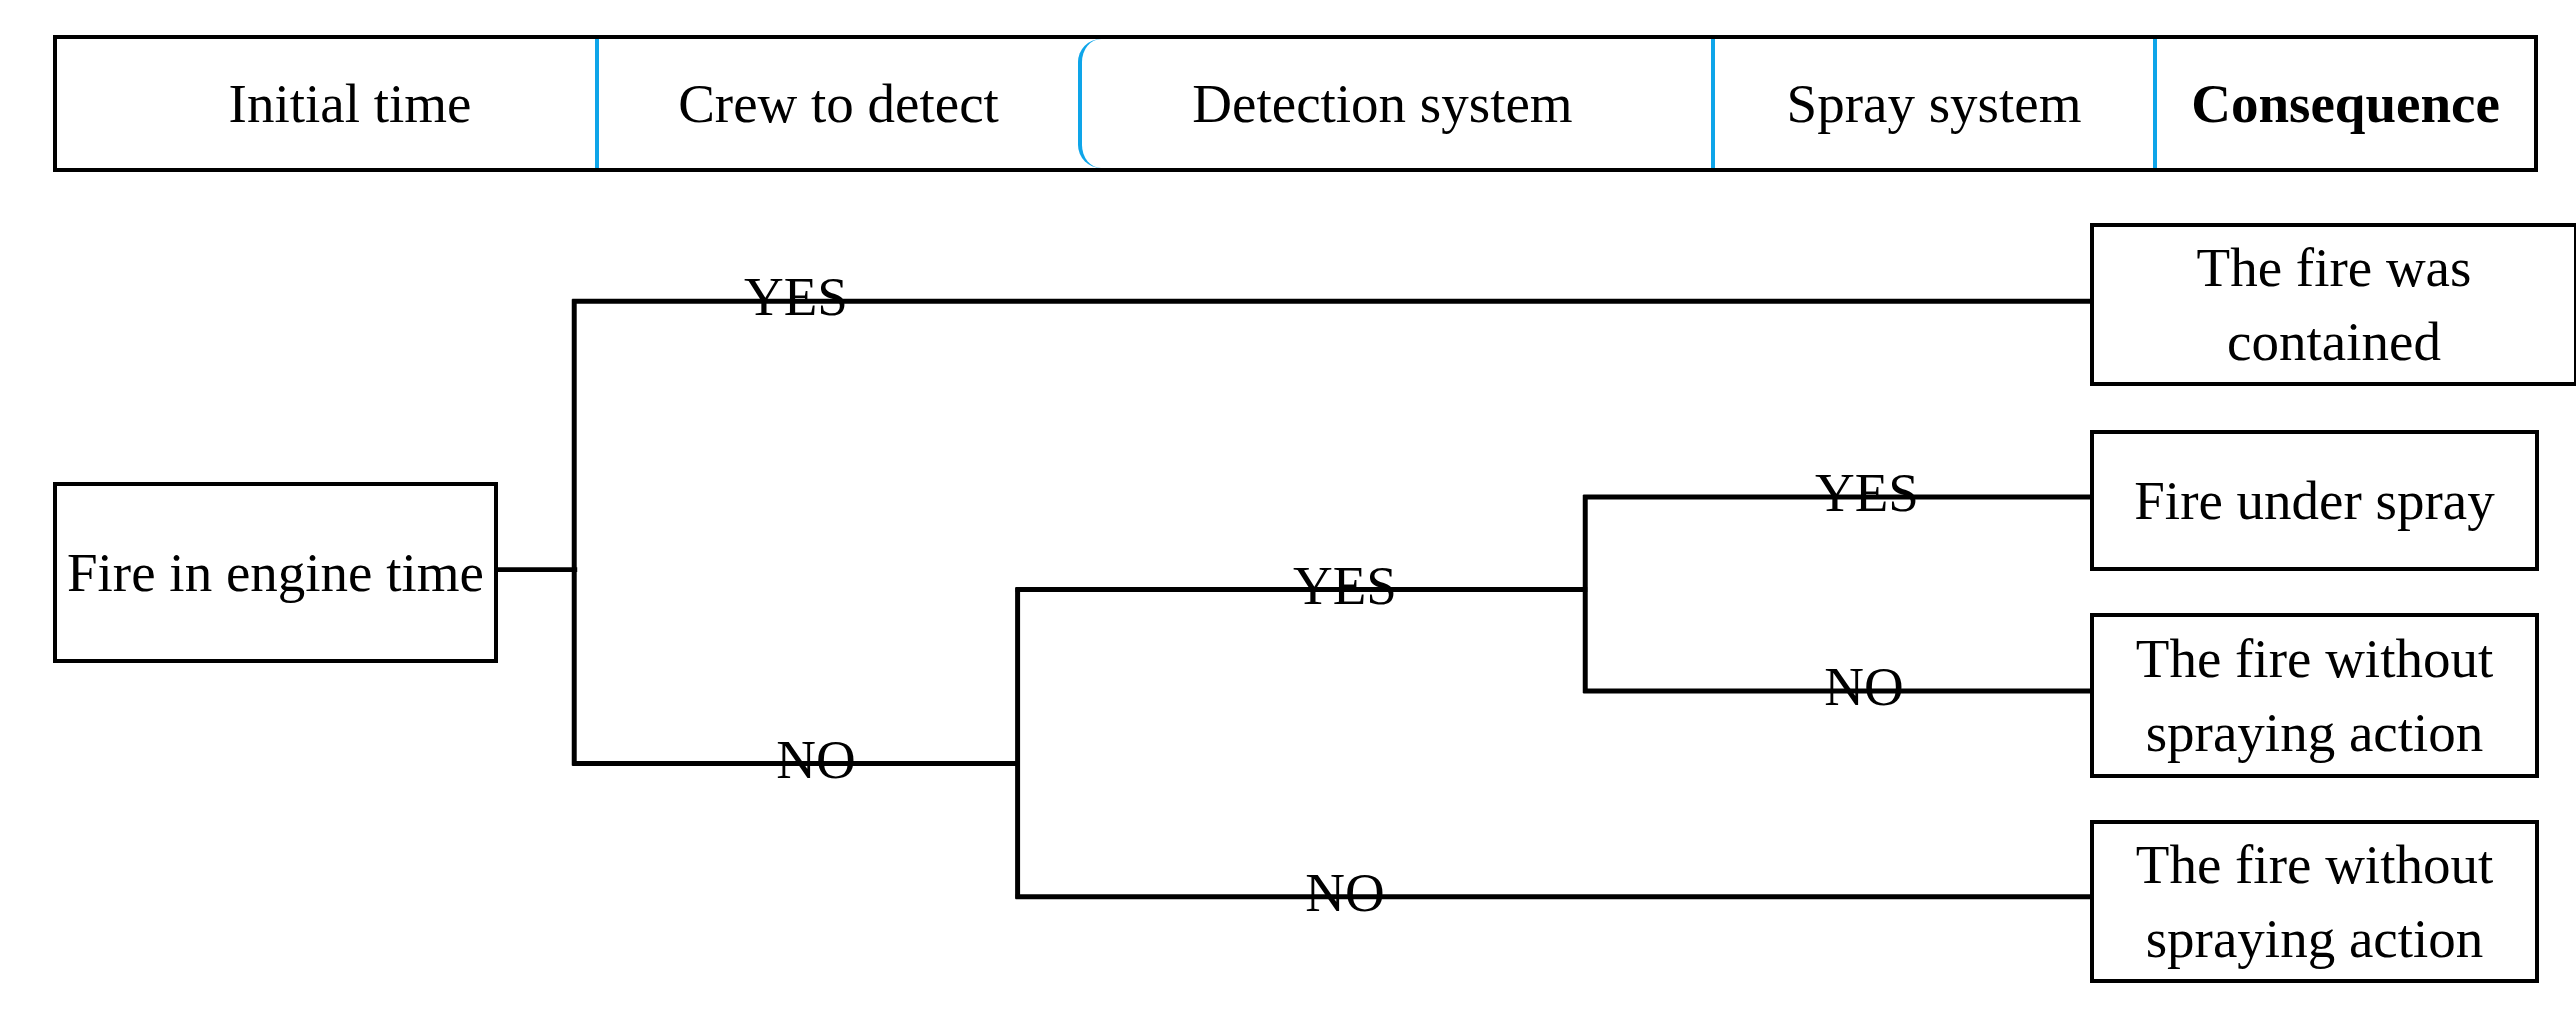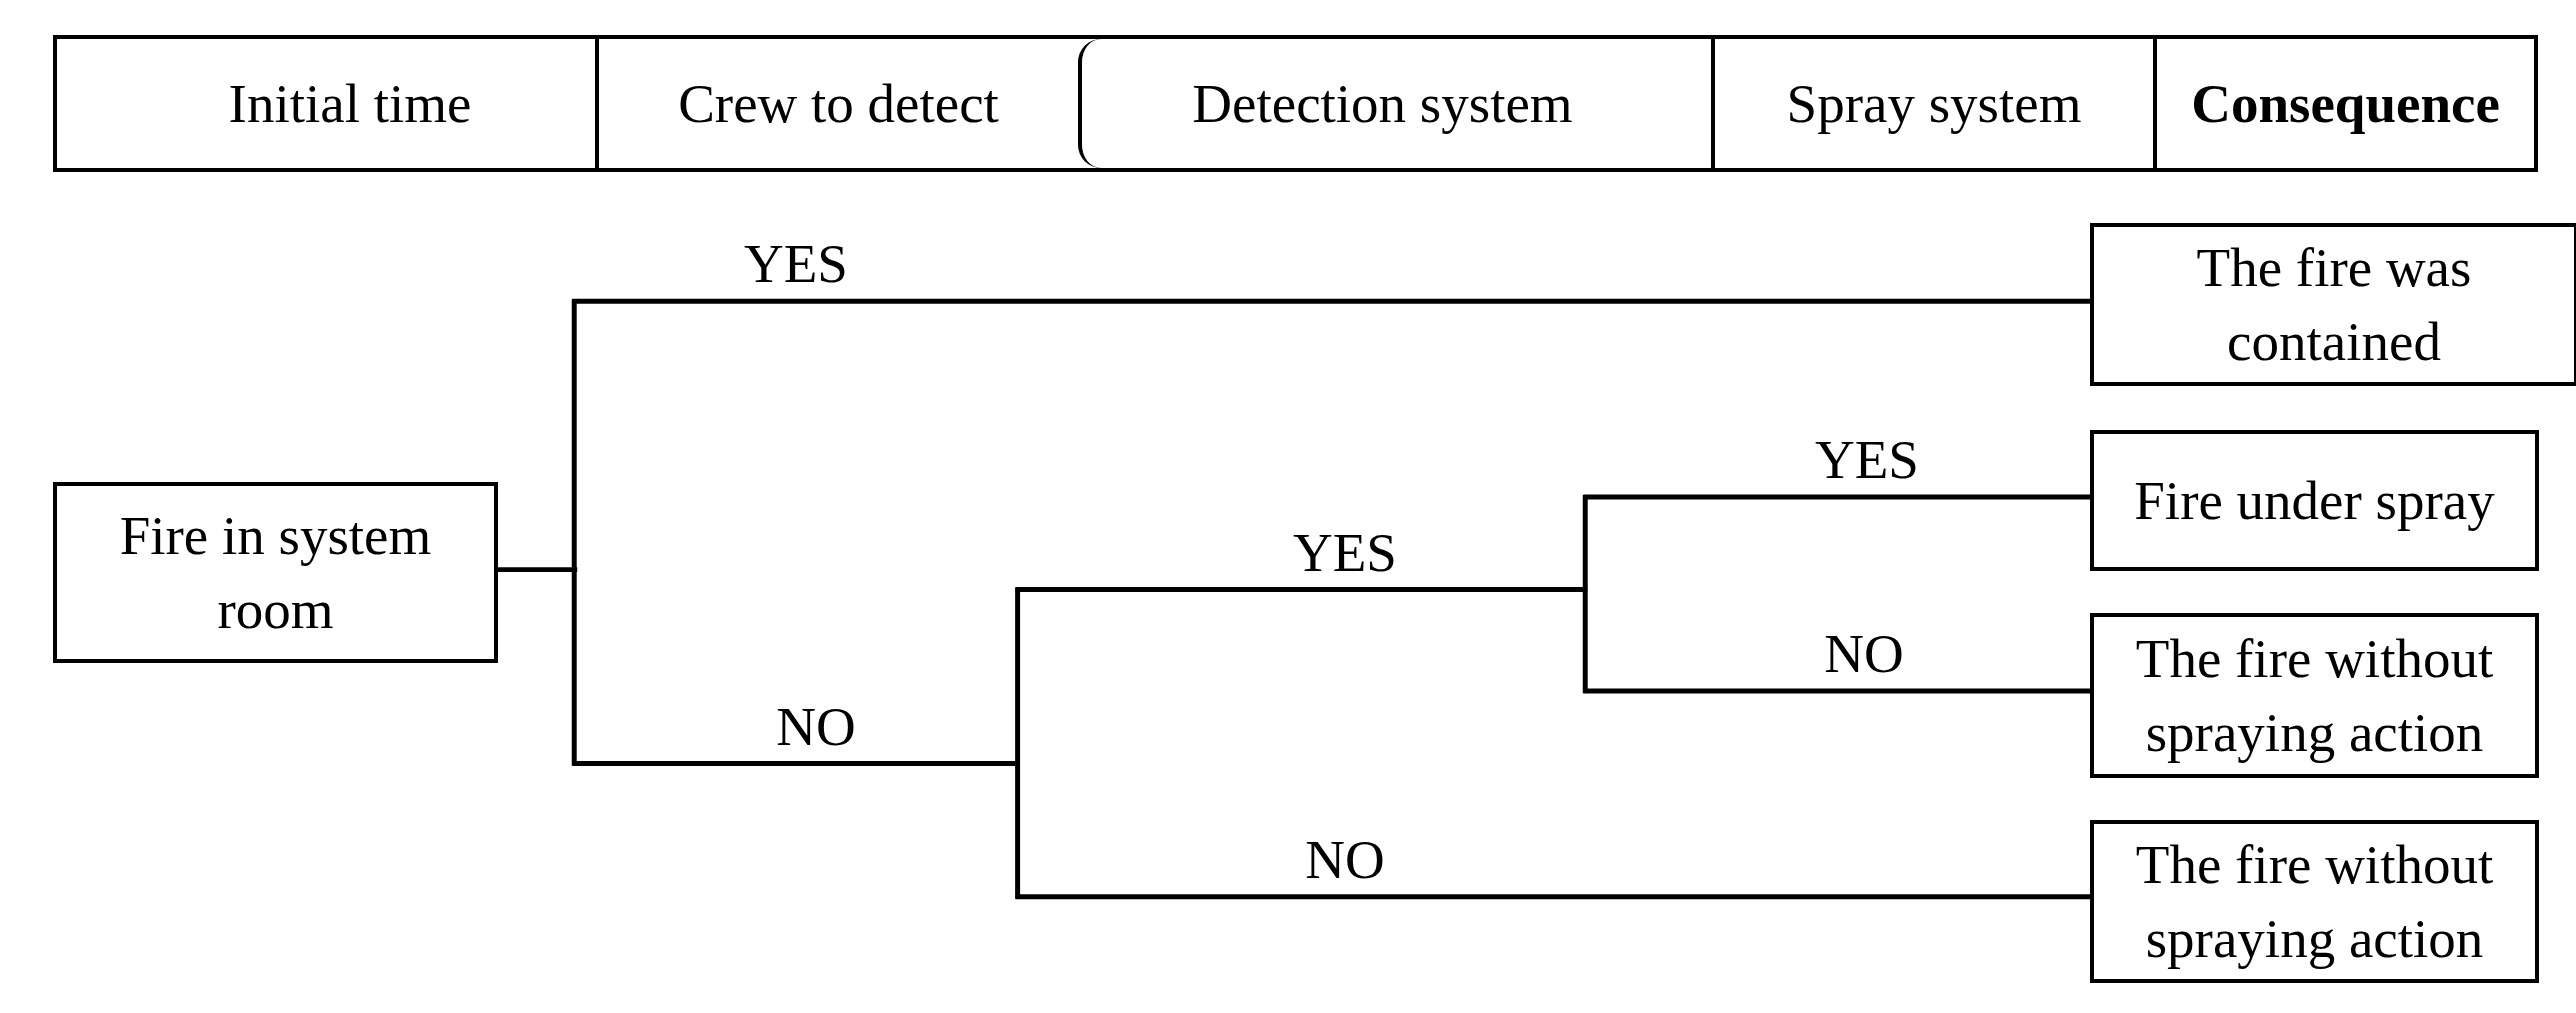--- a/index.html
+++ b/index.html
@@ -24,21 +24,21 @@
     padding-left: 48px;
   }
   .header-cell {
     display: flex;
     align-items: center;
     justify-content: center;
     font-size: 55px;
     white-space: nowrap;
     box-sizing: border-box;
   }
-  .header-cell + .header-cell { border-left: 4px solid #000000; }
+  .header-cell + .header-cell { border-left: 4px solid #0ea5e9; }
   .hc1 { flex: 0 0 490px; }
   .hc2 { flex: 0 0 483px; }
   .hc3 { flex: 0 0 605px; border-radius: 23px; }
   .hc4 { flex: 0 0 442px; margin-left: 28px; }
   .hc5 { flex: 1 1 auto; font-weight: bold; }
 
   
   svg.lines {
     position: absolute;
     left: 0; top: 0;
@@ -65,20 +65,21 @@
   .cons-box-2  { left: 2090px; top: 430px; width: 449px; height: 141px; }
   .cons-box-3  { left: 2090px; top: 613px; width: 449px; height: 165px; }
   .cons-box-4  { left: 2090px; top: 820px; width: 449px; height: 163px; }
 
   
   .branch-label {
     position: absolute;
     font-size: 55px;
     white-space: nowrap;
     transform: translate(-50%, -100%);
+    margin-top: 33px;
   }
   .bl-crew-yes      { left: 796px;  top: 295px; }
   .bl-crew-no       { left: 816px;  top: 758px; }
   .bl-detection-yes { left: 1345px; top: 584px; }
   .bl-detection-no  { left: 1345px; top: 891px; }
   .bl-spray-yes     { left: 1867px; top: 491px; }
   .bl-spray-no      { left: 1864px; top: 685px; }
 </style>
 </head>
 <body>
@@ -114,21 +115,21 @@
     <line x1="1023" y1="591" x2="1023" y2="904"></line>
     <line x1="1021" y1="593" x2="1596" y2="593"></line>
     <line x1="1021" y1="902" x2="2103" y2="902"></line>
 
     <line x1="1594" y1="498" x2="1594" y2="697"></line>
     <line x1="1592" y1="500" x2="2103" y2="500"></line>
     <line x1="1592" y1="695" x2="2103" y2="695"></line>
   </svg>
 
   <div class="node root-node">
-    <span>Fire in system room</span>
+    <span>Fire in engine time</span>
   </div>
 
   <div class="branch-label bl-crew-yes">YES</div>
   <div class="branch-label bl-crew-no">NO</div>
   <div class="branch-label bl-detection-yes">YES</div>
   <div class="branch-label bl-detection-no">NO</div>
   <div class="branch-label bl-spray-yes">YES</div>
   <div class="branch-label bl-spray-no">NO</div>
 
   <div class="node cons-box-1">

